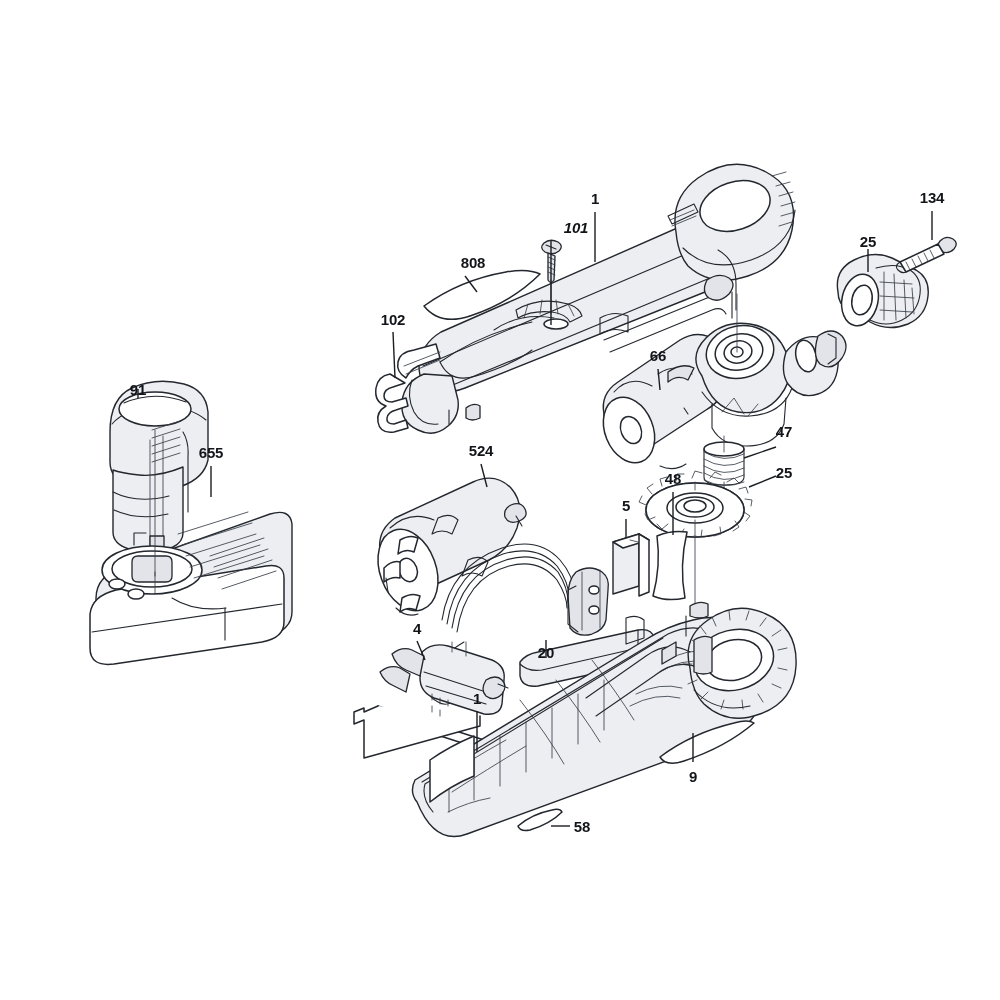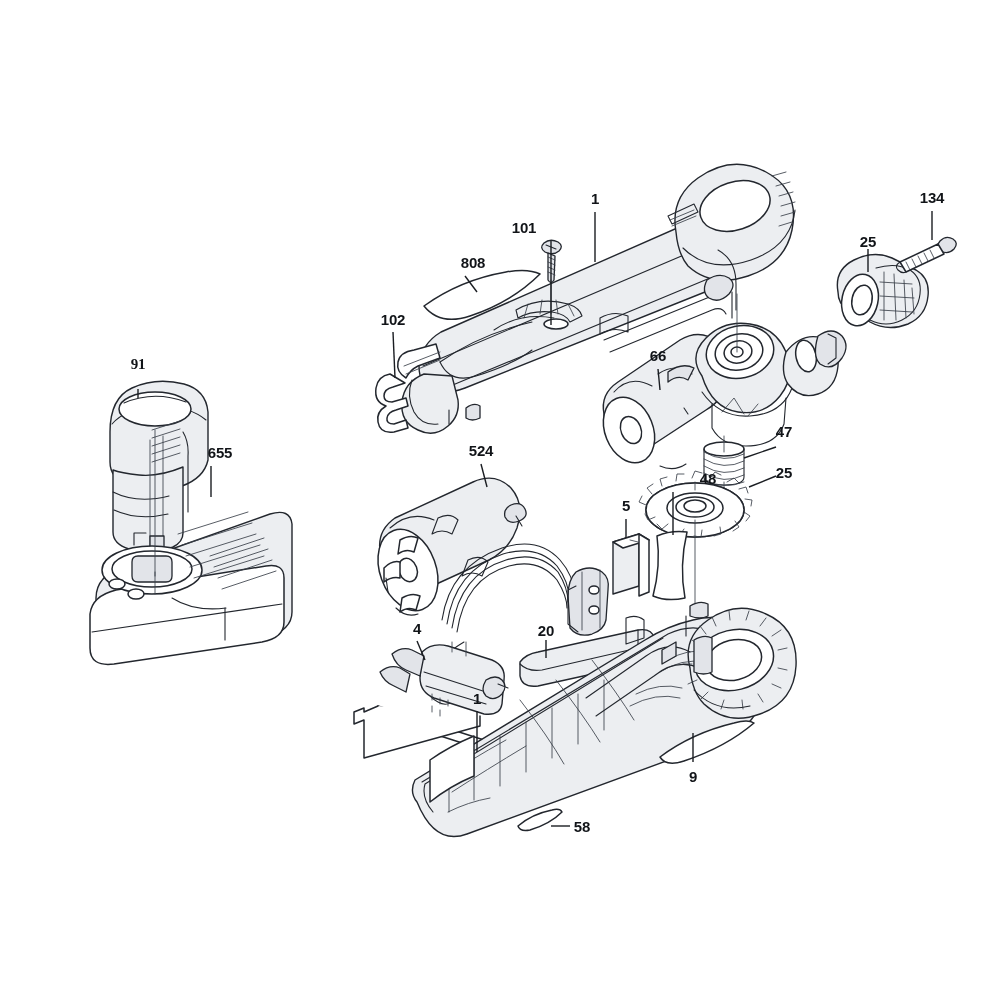--- a/index.html
+++ b/index.html
@@ -322,33 +322,33 @@
         <line x1="477" y1="711" x2="477" y2="752"></line>
         <line x1="693" y1="762" x2="693" y2="733"></line>
         <line x1="570" y1="826" x2="551" y2="826"></line>
         <line x1="138" y1="389" x2="138" y2="398"></line>
         <line x1="211" y1="466" x2="211" y2="497"></line>
       </g>
   </svg>
 
   <div id="labels">
       <div class="lbl" style="left: 595px; top: 198px;">1</div>
-      <div class="lbl" style="left: 524px; top: 227px;">101</div>
+      <div class="lbl" style="left: 576px; top: 227px; font-style: italic;">101</div>
       <div class="lbl" style="left: 465px; top: 262px; margin-left: 8px;">808</div>
       <div class="lbl" style="left: 393px; top: 319px;">102</div>
       <div class="lbl" style="left: 932px; top: 197px;">134</div>
       <div class="lbl" style="left: 868px; top: 241px;">25</div>
       <div class="lbl" style="left: 658px; top: 355px;">66</div>
       <div class="lbl" style="left: 481px; top: 450px;">524</div>
       <div class="lbl" style="left: 784px; top: 431px;">47</div>
       <div class="lbl" style="left: 784px; top: 472px;">25</div>
-      <div class="lbl" style="left: 708px; top: 478px;">48</div>
+      <div class="lbl" style="left: 673px; top: 478px;">48</div>
       <div class="lbl" style="left: 626px; top: 505px;">5</div>
       <div class="lbl" style="left: 417px; top: 628px;">4</div>
-      <div class="lbl" style="left: 546px; top: 630px;">20</div>
+      <div class="lbl" style="left: 546px; top: 652px;">20</div>
       <div class="lbl" style="left: 477px; top: 698px;">1</div>
       <div class="lbl" style="left: 693px; top: 776px;">9</div>
       <div class="lbl" style="left: 582px; top: 826px;">58</div>
-      <div class="lbl" style="left: 138px; top: 364px; font-family: Liberation Serif, serif;">91</div>
-      <div class="lbl" style="left: 211px; top: 452px; margin-left: 9px;">655</div>
+      <div class="lbl" style="left: 138px; top: 389px;">91</div>
+      <div class="lbl" style="left: 211px; top: 452px;">655</div>
     </div>
 
 </div>
 
 </body></html>

